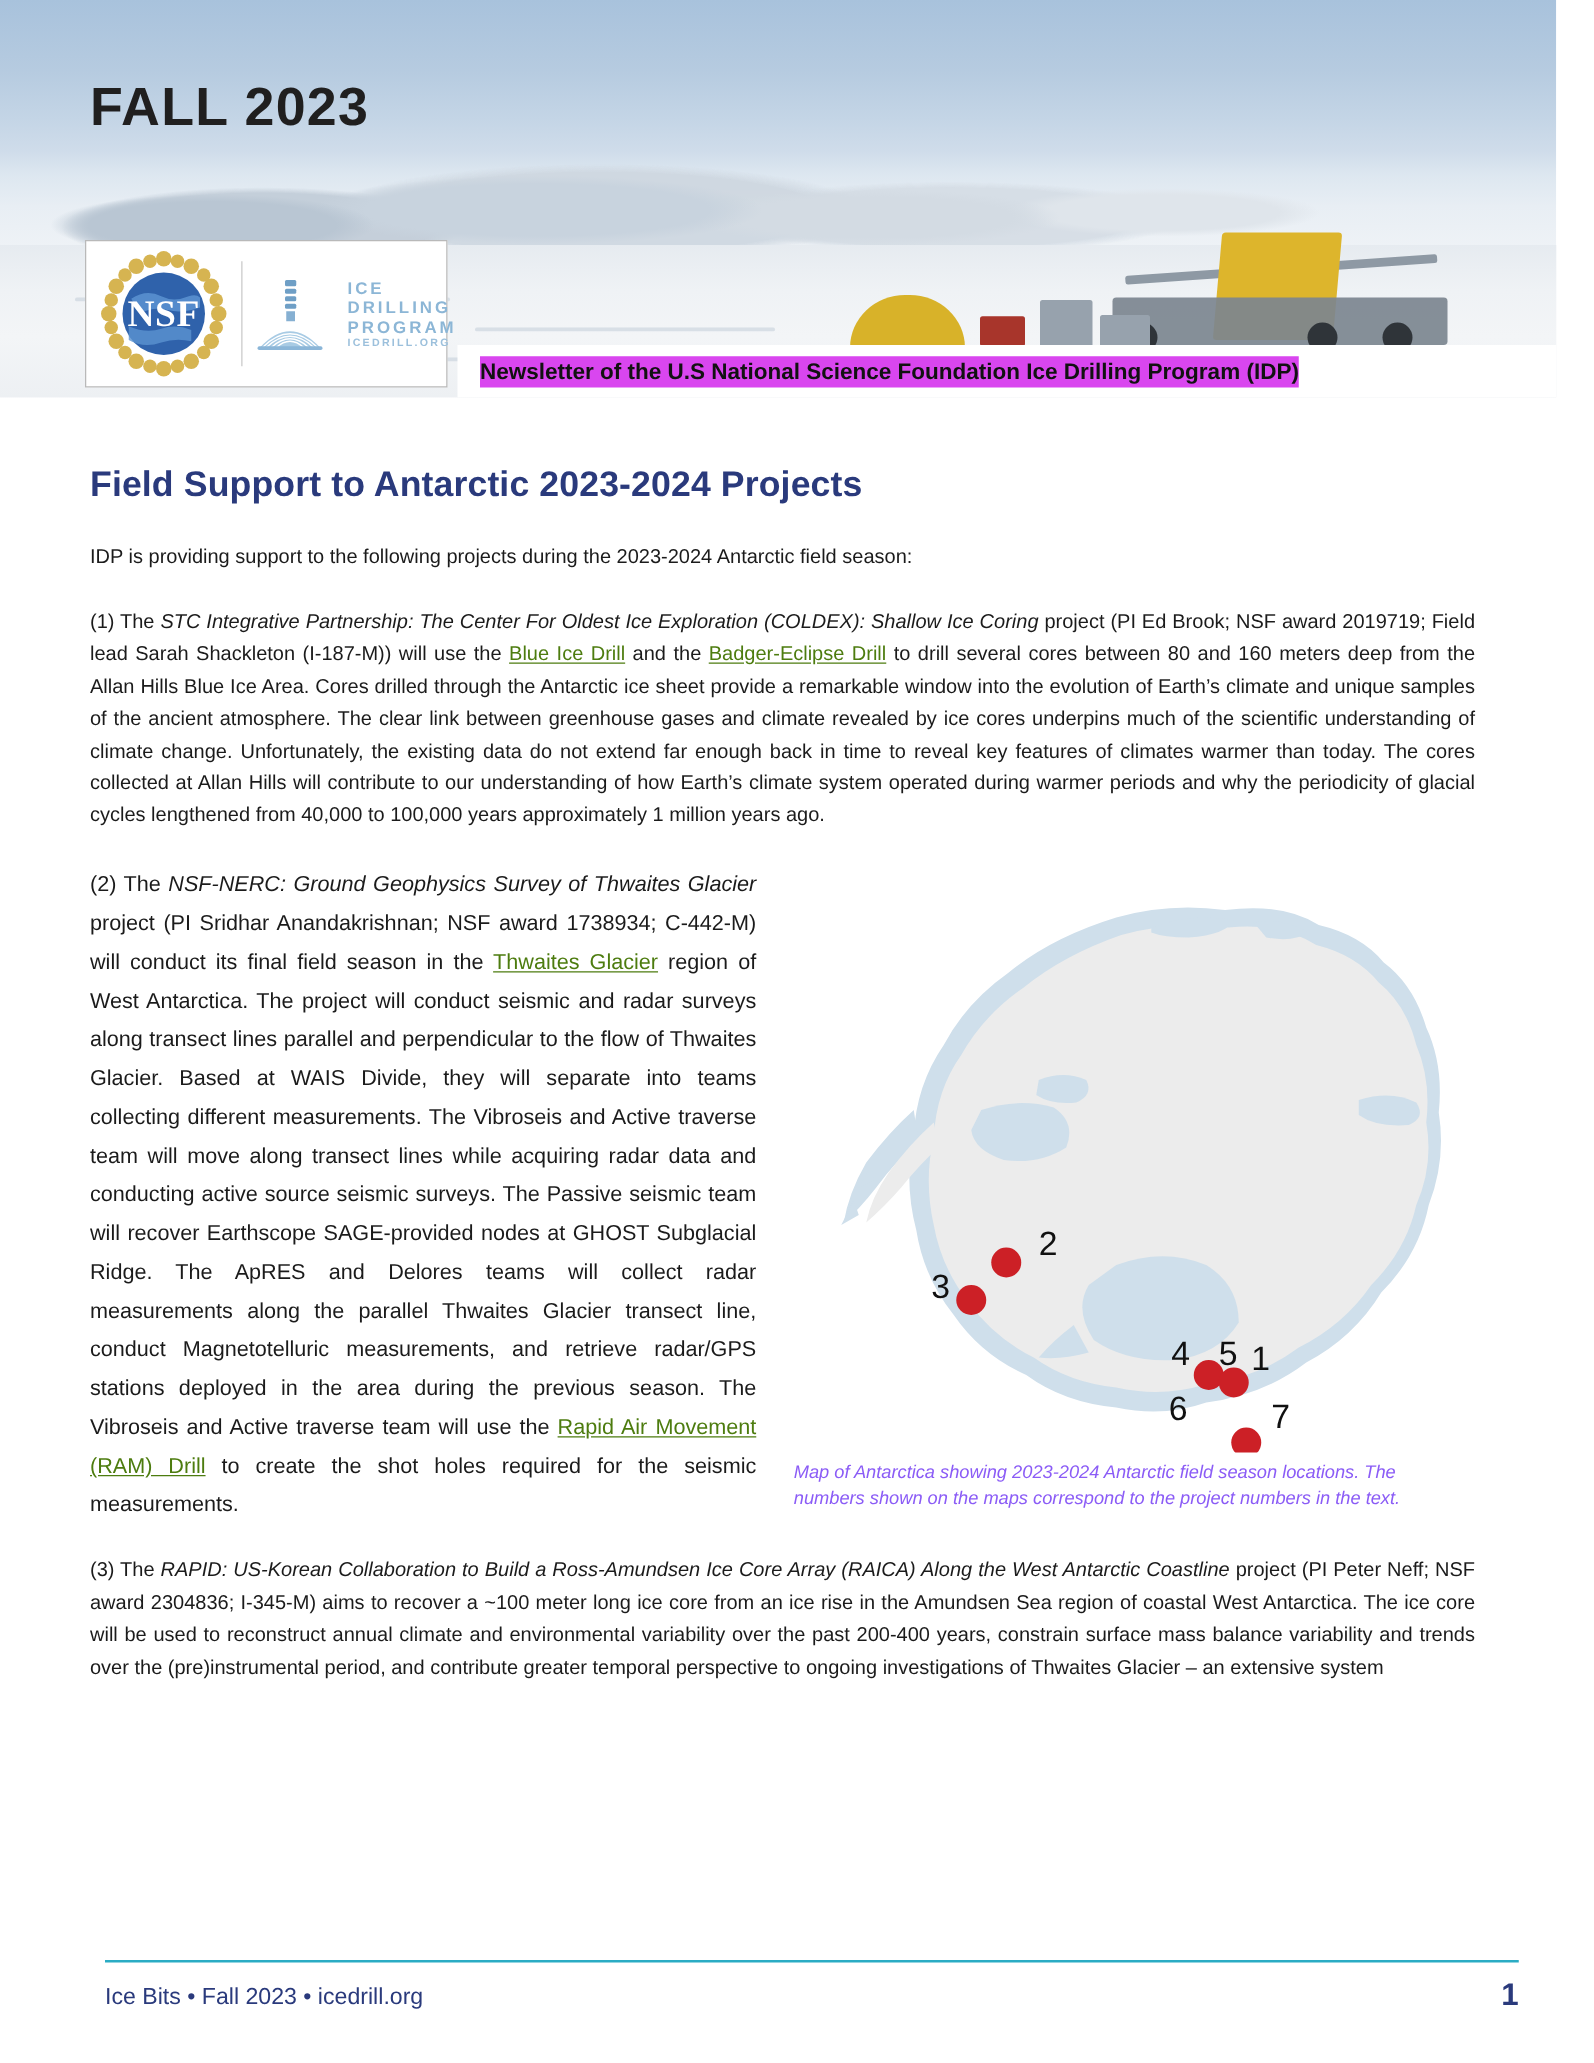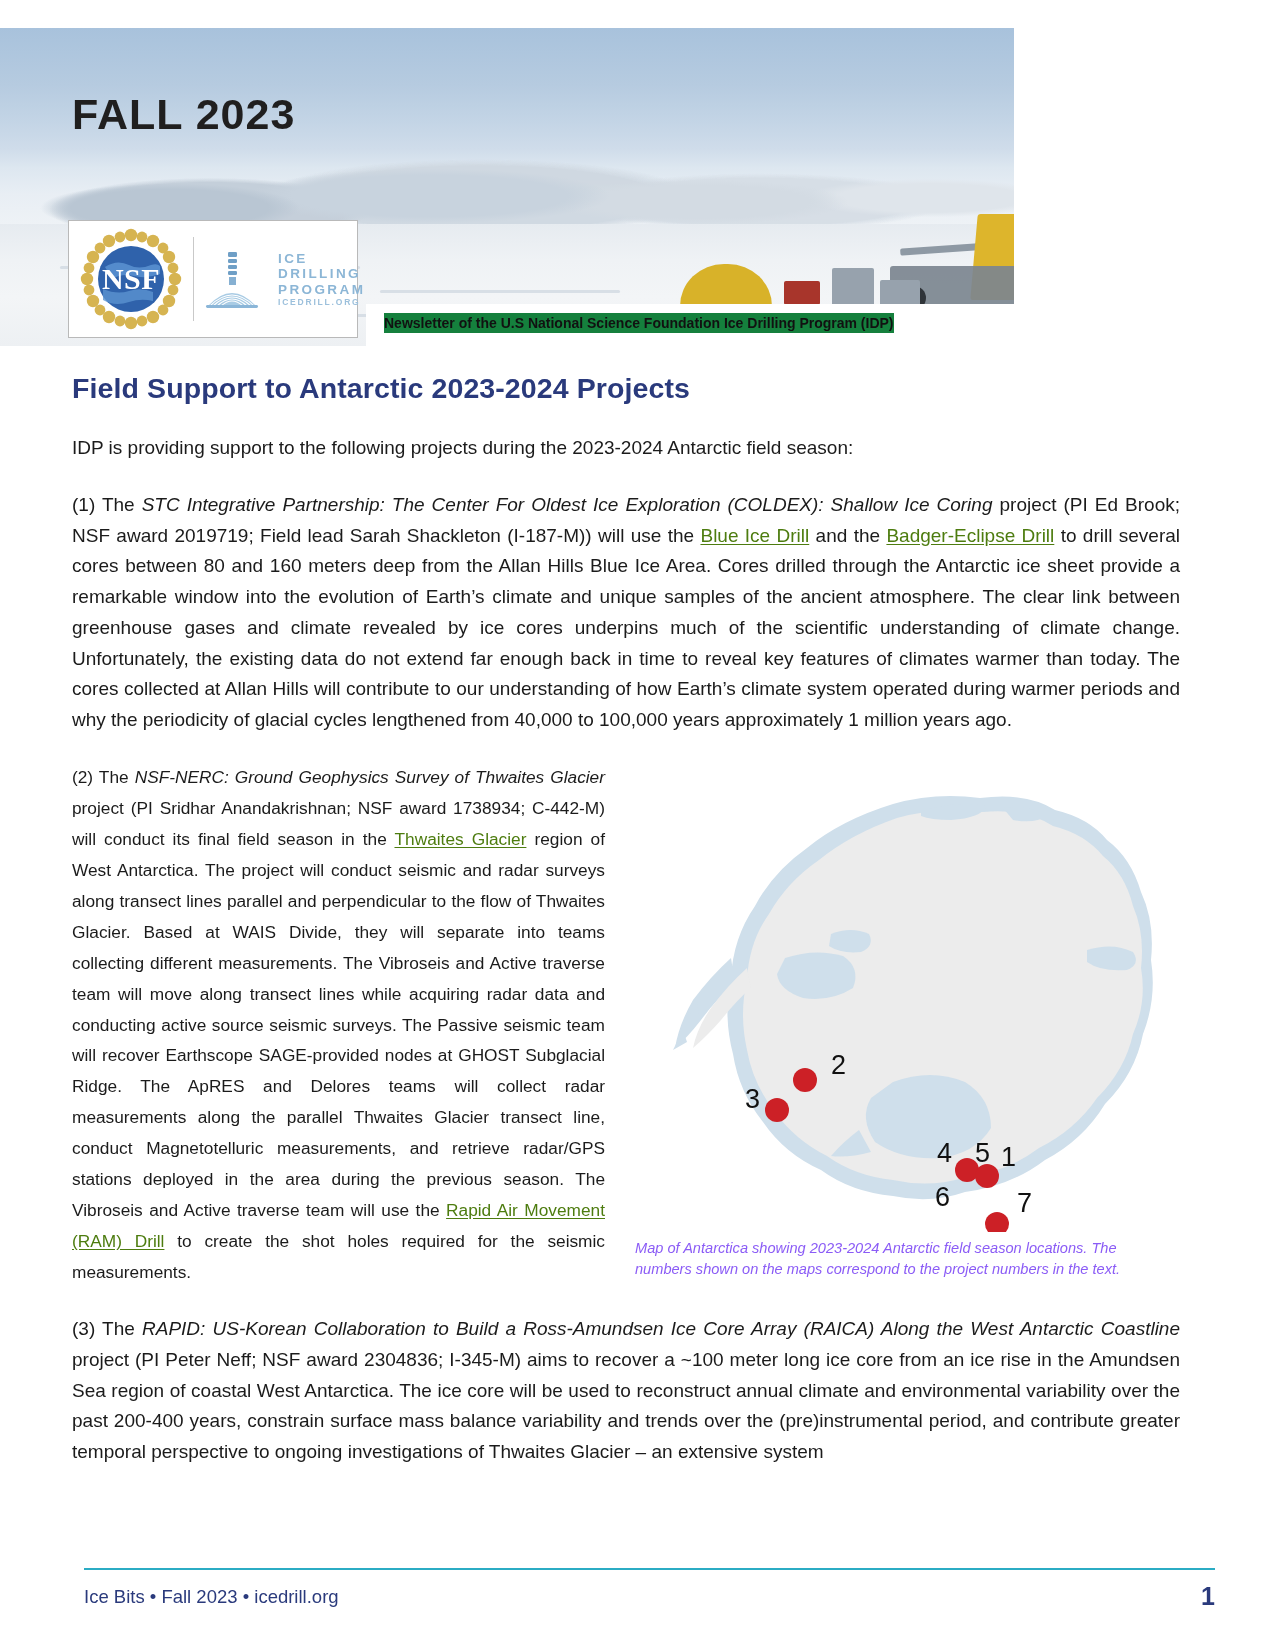--- a/index.html
+++ b/index.html
@@ -11,24 +11,23 @@
     width: 1275px; height: 1650px;
     font-family: "Liberation Sans", sans-serif;
     color: #1a1a1a;
     position: relative;
     overflow: hidden;
   }
 
   
   .masthead {
     position: relative;
-    width: 1014px;
+    width: 1245px;
     height: 318px;
     overflow: hidden;
-    margin-top: 28px;
   }
   .photo-bg {
     position: absolute;
     inset: 0;
     background:
       linear-gradient(to bottom,
         #a8c2dc 0%,
         #b6cbe0 18%,
         #c4d5e6 30%,
         #cfdcea 38%,
@@ -167,24 +166,24 @@
     line-height: 1.16;
   }
   .idp-words .url {
     font-size: 8.5px;
     letter-spacing: 1.8px;
     color: #9cc0dc;
   }
   .newsletter-sub {
     position: absolute;
     left: 384px; top: 285px;
-    font-size: 14px;
+    font-size: 18px;
     font-weight: 700;
     color: #111111;
-    background: #15803d;
+    background: #d946ef;
     padding: 2px 0;
   }
   .sub-band {
     position: absolute;
     left: 366px; top: 276px;
     width: 909px; height: 42px;
     background: #ffffff;
   }
 
   
@@ -197,21 +196,21 @@
     padding: 40px 95px 0 72px;
   }
   h1.section-title {
     font-size: 28.5px;
     font-weight: 700;
     color: #2a3a7c;
     margin: 14px 0 28px 0;
     letter-spacing: .1px;
   }
   p.body-text {
-    font-size: 19px;
+    font-size: 16px;
     line-height: 1.62;
     text-align: justify;
     margin: 0 0 26px 0;
     color: #1b1b1b;
     hyphens: none;
   }
   .lnk {
     color: #4d7c0f;
     text-decoration: underline;
     text-underline-offset: 2px;

